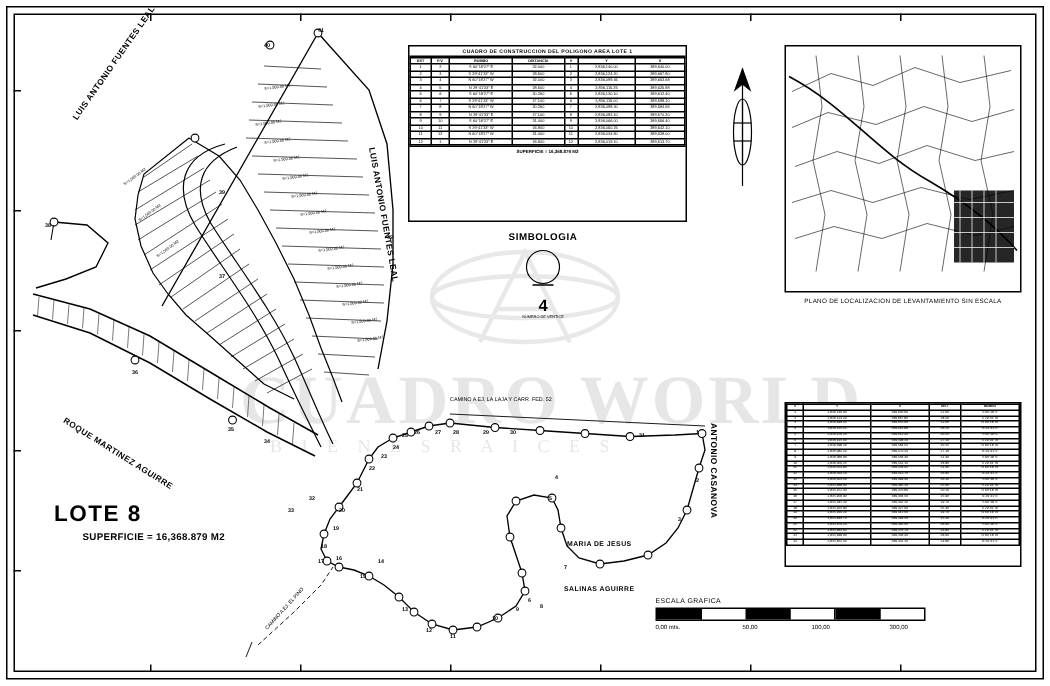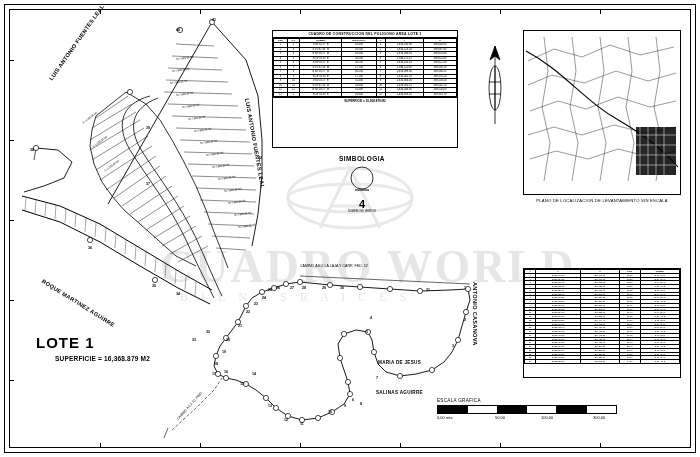--- a/index.html
+++ b/index.html
@@ -606,21 +606,21 @@
 
   <div class="nm" style="left:48px;top:78px;transform:rotate(-55deg);transform-origin:left top;">LUIS ANTONIO FUENTES LEAL</div>
   <div class="nm" style="left:250px;top:98px;transform:rotate(80deg);transform-origin:left top;">LUIS ANTONIO FUENTES LEAL</div>
   <div class="nm" style="left:44px;top:278px;transform:rotate(32deg);transform-origin:left top;">ROQUE MARTINEZ AGUIRRE</div>
   <div class="nm" style="left:478px;top:282px;transform:rotate(90deg);transform-origin:left top;">ANTONIO CASANOVA</div>
   <div class="nm small" style="left:378px;top:360px;">MARIA DE JESUS</div>
   <div class="nm small" style="left:376px;top:390px;">SALINAS AGUIRRE</div>
   <div class="tiny" style="left:300px;top:264px;font-size:3.6px;">CAMINO A EJ. LA LAJA Y CARR. FED. 52</div>
   <div class="tiny" style="left:176px;top:418px;font-size:3.4px;transform:rotate(-48deg);transform-origin:left top;">CAMINO A EJ. EL PINO</div>
 
-  <div class="lote-ttl">LOTE 1</div>
+  <div class="lote-ttl">LOTE 8</div>
   <div class="sup-txt">SUPERFICIE = 16,368.879 M2</div>
 
   <div id="lot-labels">
       <div class="lotlbl" style="left: 176px; top: 58px; transform: rotate(-8deg); transform-origin: left top;">S=1,500.00 M2</div>
       <div class="lotlbl" style="left: 172px; top: 70px; transform: rotate(-8deg); transform-origin: left top;">S=1,500.00 M2</div>
       <div class="lotlbl" style="left: 170px; top: 82px; transform: rotate(-8deg); transform-origin: left top;">S=1,500.00 M2</div>
       <div class="lotlbl" style="left: 176px; top: 94px; transform: rotate(-8deg); transform-origin: left top;">S=1,500.00 M2</div>
       <div class="lotlbl" style="left: 182px; top: 106px; transform: rotate(-8deg); transform-origin: left top;">S=1,500.00 M2</div>
       <div class="lotlbl" style="left: 188px; top: 118px; transform: rotate(-8deg); transform-origin: left top;">S=1,500.00 M2</div>
       <div class="lotlbl" style="left: 194px; top: 130px; transform: rotate(-8deg); transform-origin: left top;">S=1,500.00 M2</div>

